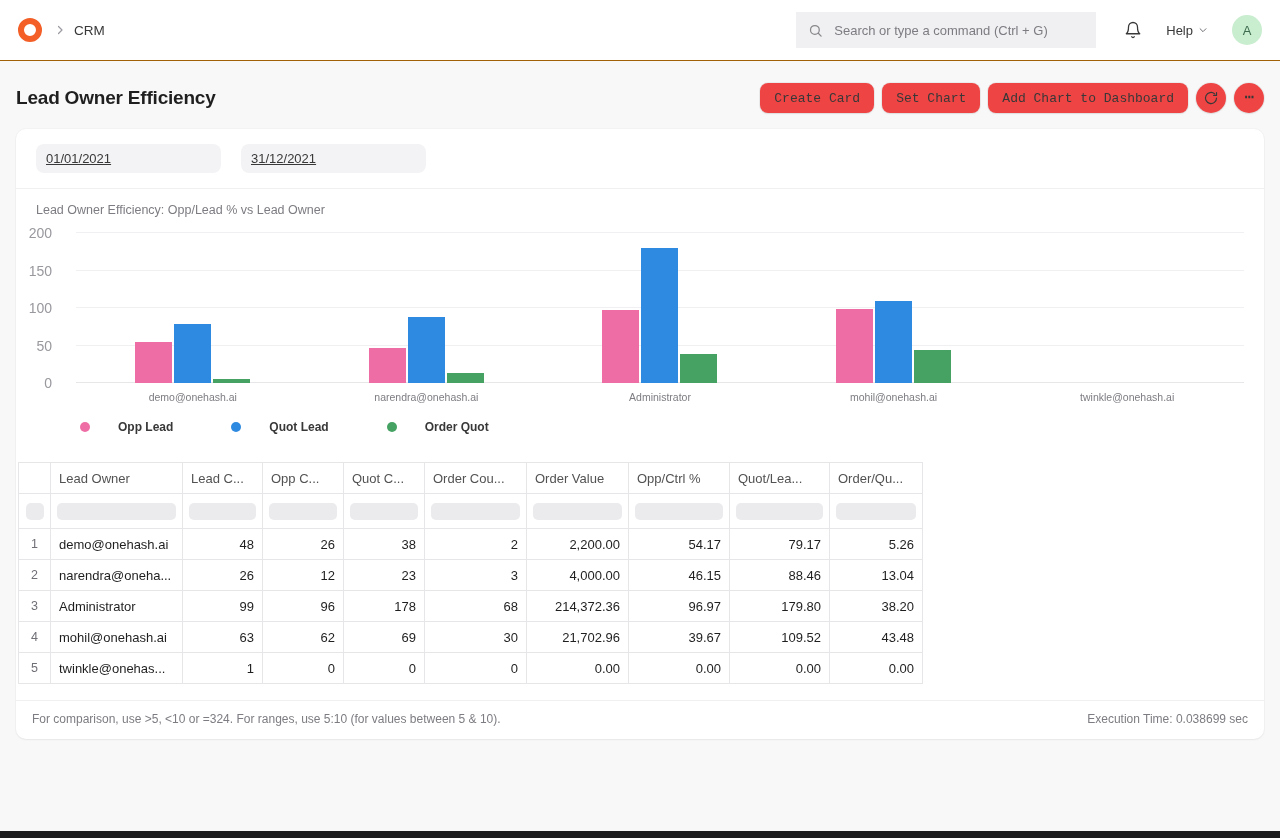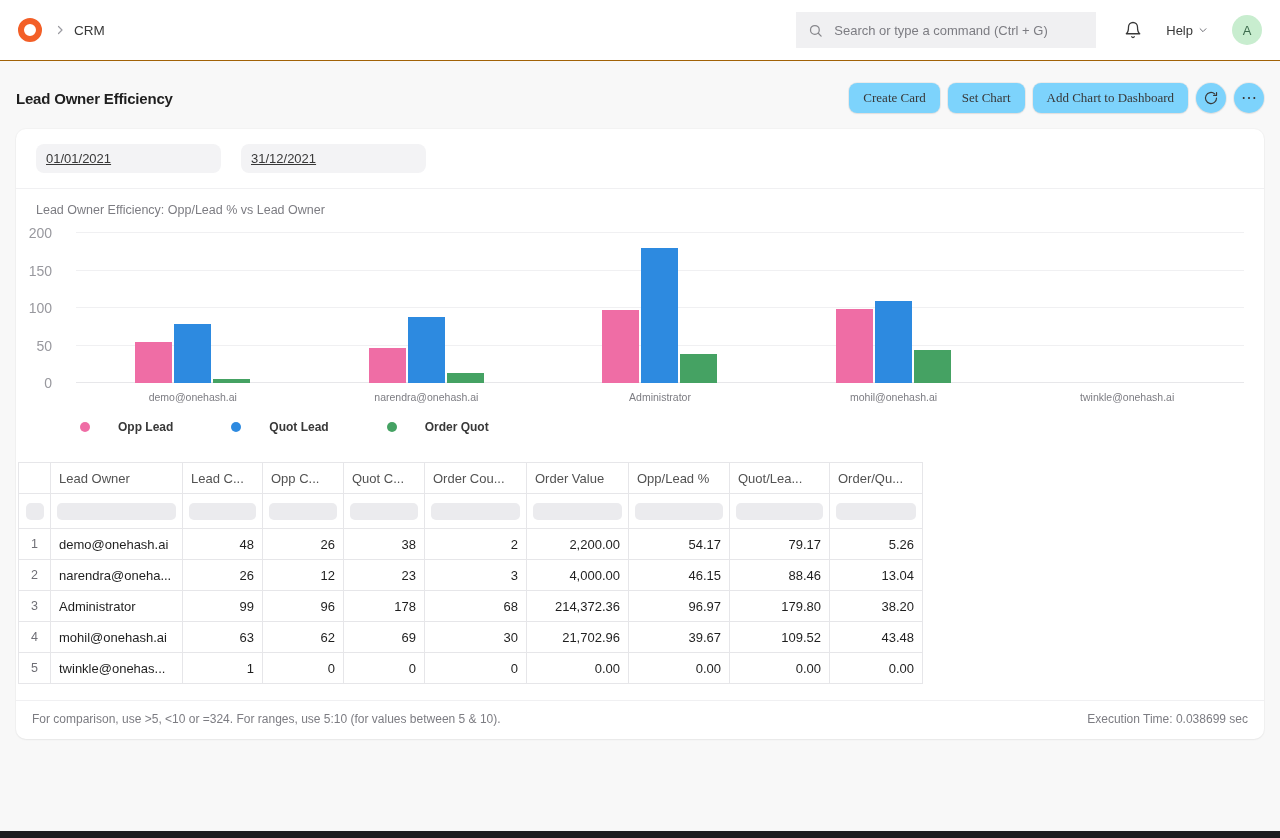--- a/index.html
+++ b/index.html
@@ -34,24 +34,24 @@
     background:none; border:none; cursor:pointer; display:flex; align-items:center; gap:5px;
     font-size:13px; color:#383838; font-family:inherit; padding:0;
   }
   .avatar {
     width:30px; height:30px; border-radius:50%; background:#c8edcf; color:#3c6b4d;
     display:flex; align-items:center; justify-content:center; font-size:13px; font-weight:500; cursor:pointer;
   }
 
   
   .page-header { display:flex; align-items:center; padding:22px 16px 16px; }
-  .page-title { font-size:15px; font-weight:700; letter-spacing:-0.2px; flex:1; margin:0; }
+  .page-title { font-size:19px; font-weight:700; letter-spacing:-0.2px; flex:1; margin:0; }
   .hbtn {
-    background:#7dd3fc; border:none; border-radius:8px; height:30px; padding:0 14px;
-    font-size:13px; color:#383838; font-family:Liberation Serif, serif; cursor:pointer; margin-left:8px;
+    background:#ef4444; border:none; border-radius:8px; height:30px; padding:0 14px;
+    font-size:13px; color:#383838; font-family:Liberation Mono, monospace; cursor:pointer; margin-left:8px;
     box-shadow:0 0 0 1px rgba(0,0,0,0.05), 0 1px 2px rgba(0,0,0,0.06);
   }
   .hbtn.round { width:30px; padding:0; display:inline-flex; align-items:center; justify-content:center; border-radius:50%; }
   .dots { font-size:16px; color:#383838; line-height:1; }
 
   
   .card {
     background:#fff; border-radius:10px; margin:0 16px;
     box-shadow:0 1px 2px rgba(0,0,0,0.05), 0 0 0 1px rgba(0,0,0,0.02);
   }
@@ -259,21 +259,21 @@
       </colgroup>
       <thead>
         <tr>
             <th></th>
             <th>Lead Owner</th>
             <th>Lead C...</th>
             <th>Opp C...</th>
             <th>Quot C...</th>
             <th>Order Cou...</th>
             <th>Order Value</th>
-            <th>Opp/Lead %</th>
+            <th>Opp/Ctrl %</th>
             <th>Quot/Lea...</th>
             <th>Order/Qu...</th>
           </tr>
       </thead>
       <tbody>
           <tr class="filter-row">
             <td>
               <div class="filter-box small"></div>
             </td>
             <td>

